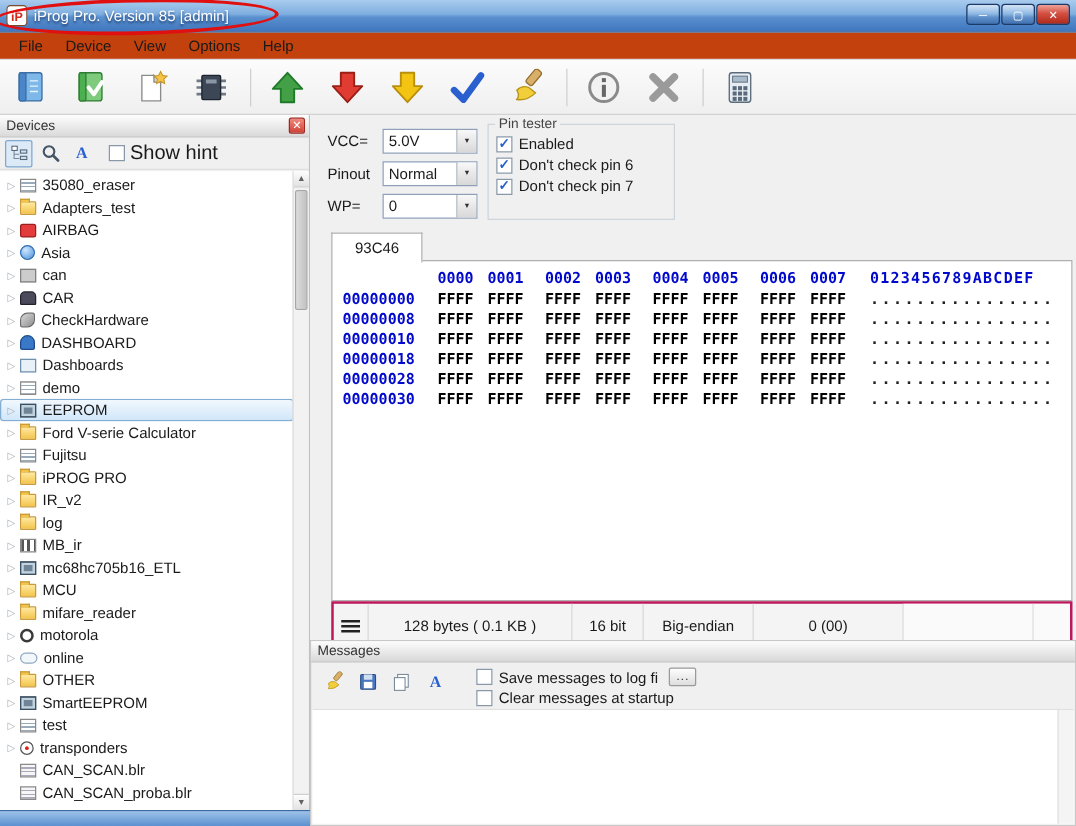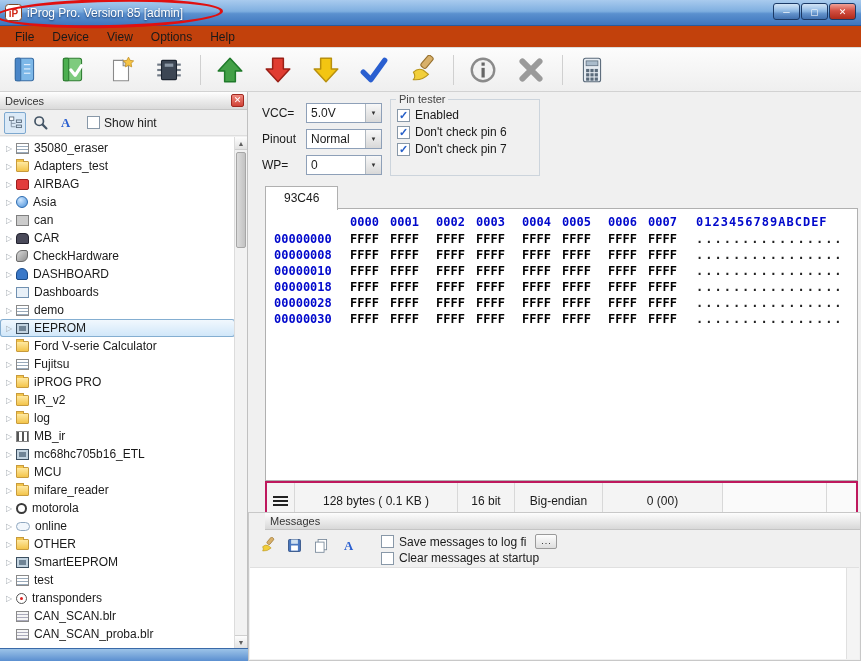--- a/index.html
+++ b/index.html
@@ -42,21 +42,21 @@
     border-bottom:1px solid #c6c6c6; font-size:11px; display:flex; align-items:center; padding-left:5px; color:#333; }
   .devices-close { position:absolute; right:3px; top:2px; width:13px; height:13px;
     background:linear-gradient(#f08a80,#d04236); border:1px solid #a02820; border-radius:2px;
     color:#fff; font-size:9px; line-height:11px; text-align:center; }
   .panel-toolbar { height:26px; display:flex; align-items:center; padding-left:4px; gap:3px;
     border-bottom:1px solid #dedede; background:#f0f0f0; }
   .ptbtn { width:22px; height:22px; display:flex; align-items:center; justify-content:center;
     border:1px solid transparent; border-radius:2px; }
   .ptbtn.pressed { border-color:#7da8cf; background:#dceaf7; }
   .ptbtn .svg-ico { width:17px; height:17px; }
-  .showhint { display:flex; align-items:center; gap:4px; margin-left:8px; font-size:12px; }
+  .showhint { display:flex; align-items:center; gap:4px; margin-left:8px; font-size:16px; }
 
   .tree { position:absolute; left:0; top:45px; width:235px; bottom:0; background:#fff;
     overflow:hidden; padding-top:2px; }
   .tree-row { height:18px; display:flex; align-items:center; padding-left:3px; white-space:nowrap; }
   .tree-row.selected { background:linear-gradient(#f3f9fe,#cfe6f9); box-shadow:inset 0 0 0 1px #84aed1; border-radius:3px; }
   .tr-arrow { width:12px; text-align:center; color:#a7aeb5; font-size:8px; flex:none; }
   .tr-icon { flex:none; margin:0 5px 0 1px; }
   .tr-label { font-size:12px; }
 
   
@@ -128,21 +128,21 @@
   .seg.fill { flex:1; border-right:none; background:#fafafa; }
   .seg.fill2 { width:104px; background:#fafafa; }
   .burger { width:15px; height:12px; position:relative; }
   .burger::before { content:""; position:absolute; left:0; top:1px; width:15px; height:2px; background:#222;
     box-shadow:0 4px 0 #222, 0 8px 0 #222; }
 
   
   .messages { position:absolute; left:248px; top:512px; width:613px; height:149px; background:#f0f0f0;
     border:1px solid #c8c8c8; }
   .msg-header { height:17px; background:linear-gradient(#fdfdfd,#d8d8d8); border-bottom:1px solid #c4c4c4;
-    font-size:11px; display:flex; align-items:center; padding-left:5px; color:#333;margin-left:16px; }
+    font-size:11px; display:flex; align-items:center; padding-left:5px; color:#333; }
   .msg-toolbar { position:relative; height:36px; display:flex; align-items:flex-start; padding:5px 0 0 8px; gap:7px; }
   .mtbtn { width:20px; height:20px; display:flex; align-items:center; justify-content:center; }
   .mtbtn .svg-ico { width:17px; height:17px; }
   .msg-opts { margin-left:16px; display:flex; flex-direction:column; gap:2px; font-size:12px; }
   .msg-opt { display:flex; align-items:center; gap:5px; }
   .browse-btn { width:22px; height:15px; margin-left:4px; background:linear-gradient(#fdfdfd,#dedede);
     border:1px solid #9a9a9a; border-radius:2px; font-size:9px; line-height:12px; text-align:center; letter-spacing:1px; }
   .msg-body { position:absolute; left:1px; right:1px; top:54px; bottom:1px; background:#fff; border-top:1px solid #e0e0e0; }
   .msg-scroll { position:absolute; right:0; top:0; bottom:0; width:13px; background:#f4f4f4; border-left:1px solid #e0e0e0; }
 

